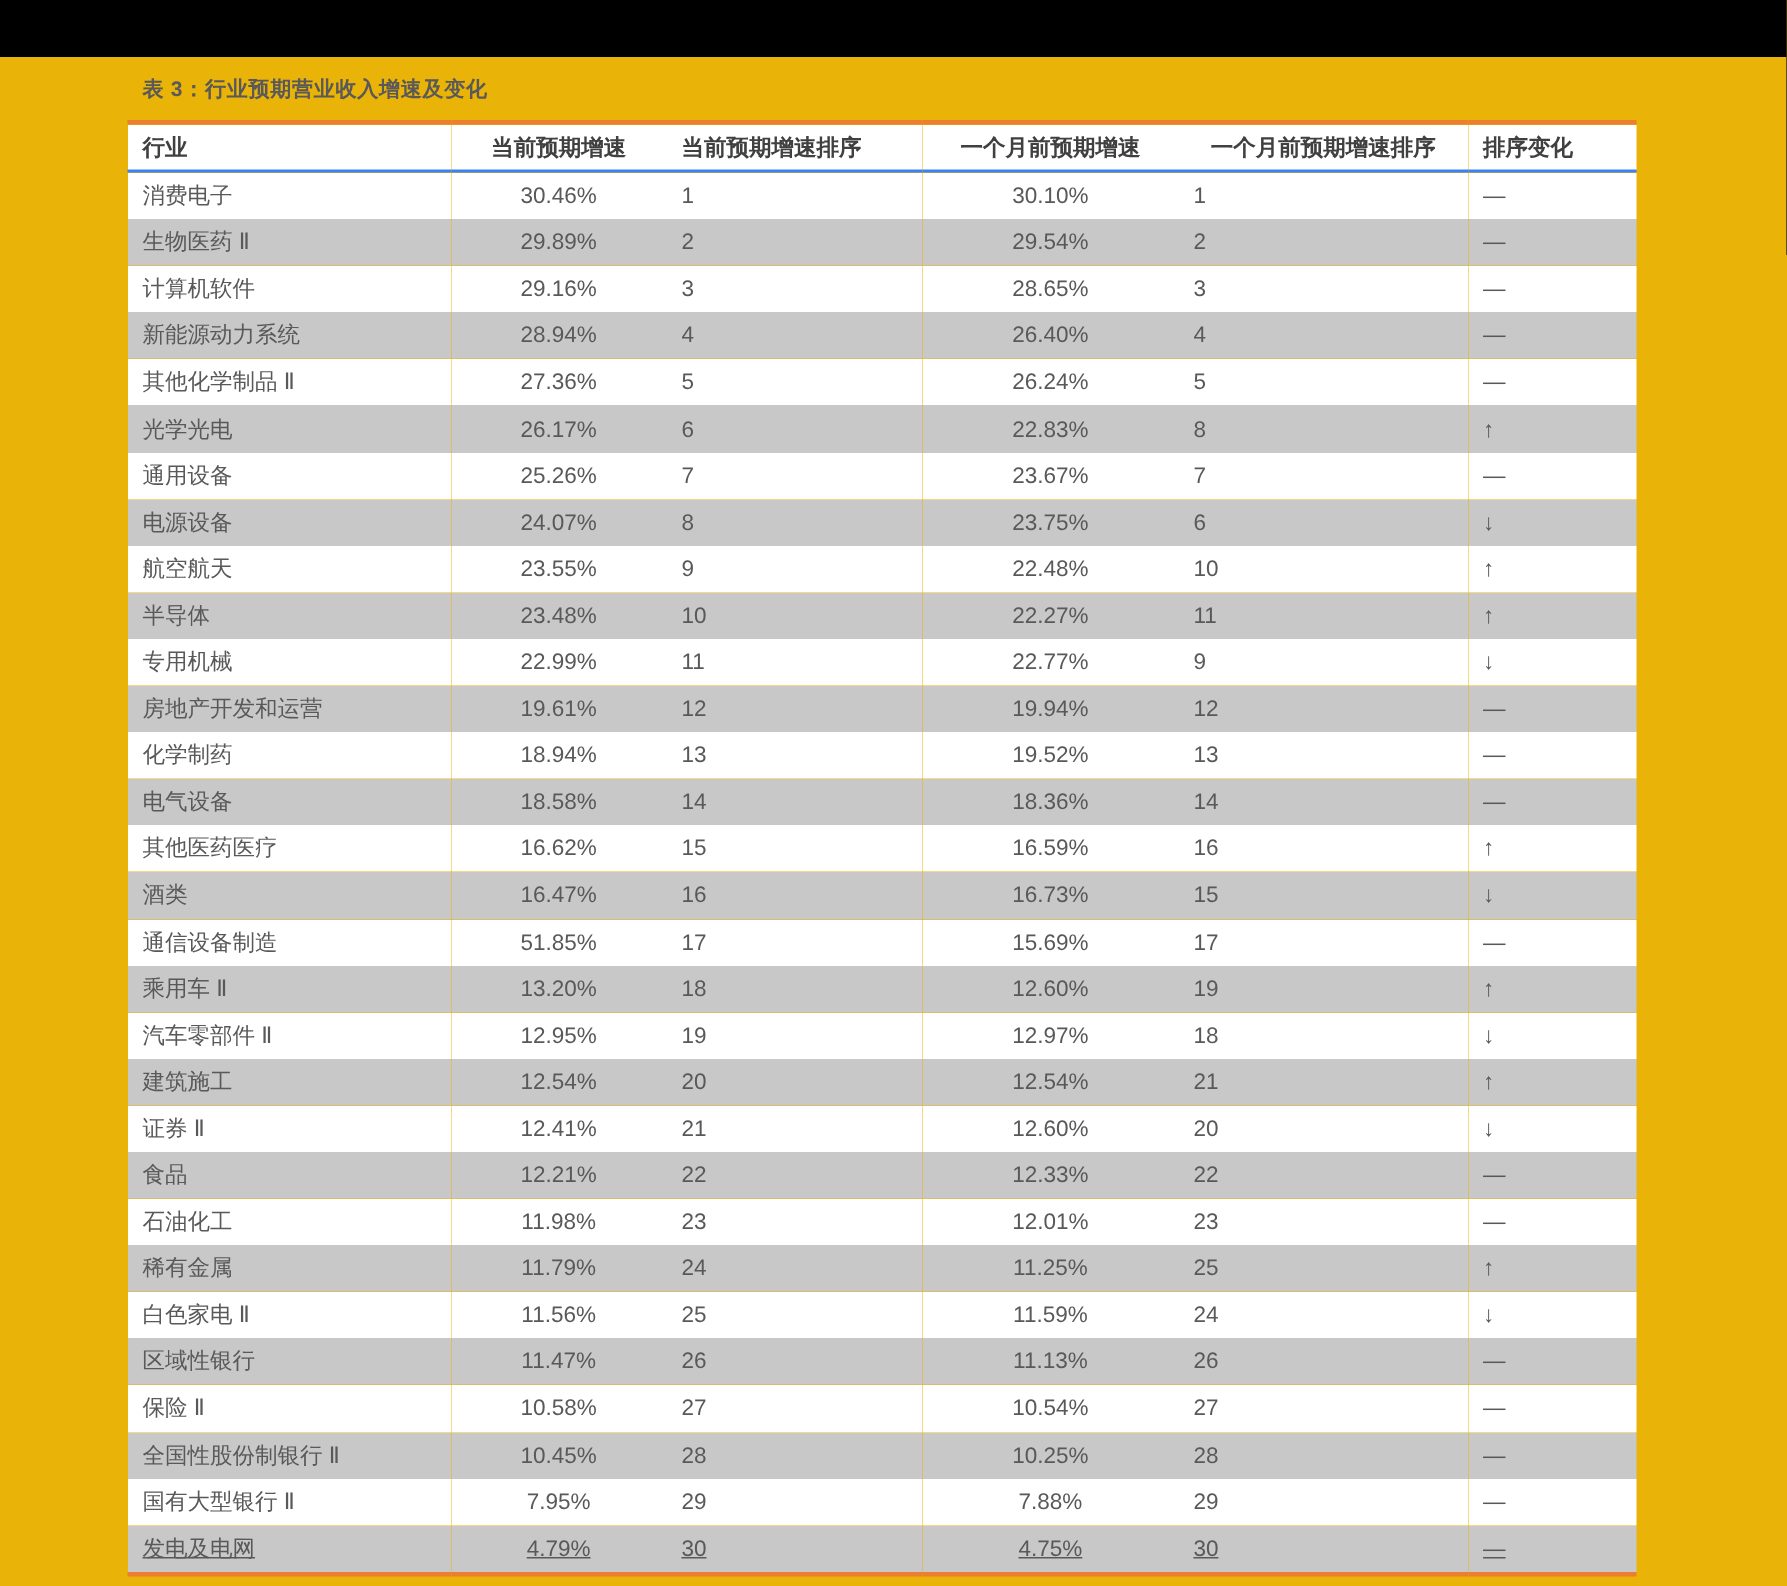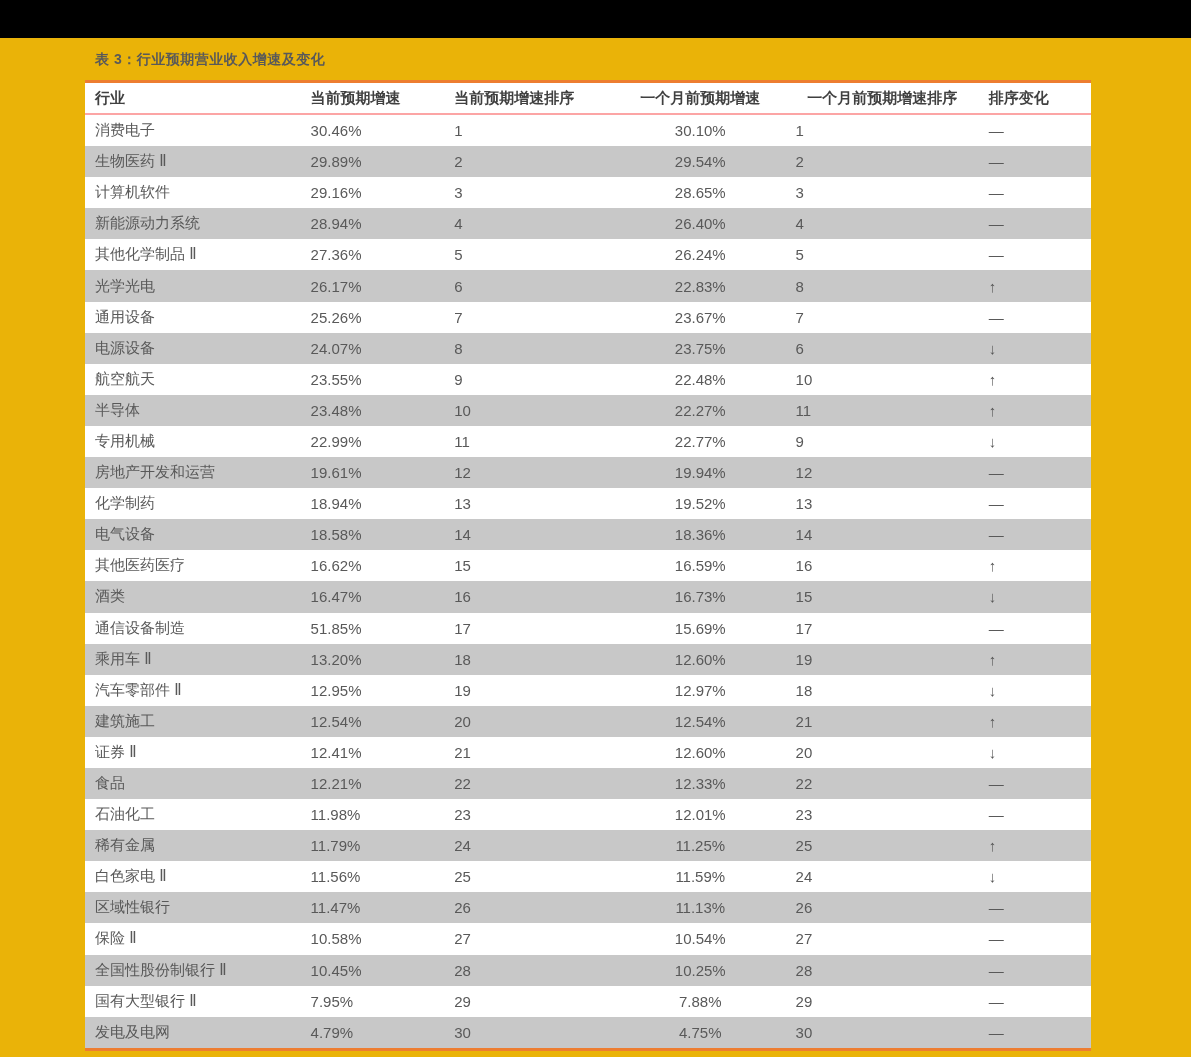--- a/index.html
+++ b/index.html
@@ -34,42 +34,42 @@
     top: 42px;
     left: 0;
     width: 1006px;
     table-layout: fixed;
     border-collapse: collapse;
     border-spacing: 0;
   }
   table.report-table thead th {
     background: #ffffff;
     border-top: 3px solid #ED7D31;
-    border-bottom: 2px solid #fca5a5;
+    border-bottom: 2px solid #3b82f6;
     height: 30px;
     font-size: 15px;
     font-weight: bold;
     color: #404040;
     padding: 0 10px;
     white-space: nowrap;
     overflow: hidden;
   }
   table.report-table tbody td {
     height: 31.1px;
     font-size: 15px;
     color: #595959;
     padding: 0 10px;
     background: #ffffff;
     white-space: nowrap;
     overflow: hidden;
   }
   table.report-table tbody tr.alt td { background: #C8C8C8; }
-  table.report-table tbody tr:last-child td { border-bottom: 3px solid #ED7D31; }
+  table.report-table tbody tr:last-child td { border-bottom: 3px solid #ED7D31; text-decoration: underline; }
   .c0 { text-align: left;  width: 22%; }
-  .c1 { text-align: left; width: 14%; }
+  .c1 { text-align: center; width: 14%; }
   .c2 { text-align: left; width: 17%; }
   .c3 { text-align: center; width: 17%; }
   .c4 { width: 19.5%; }
   .c5 { text-align: left; width: 10.5%; }
   .source-note {
     position: absolute;
     left: 10px;
     top: 1073px;
     font-size: 15px;
     font-weight: bold;

